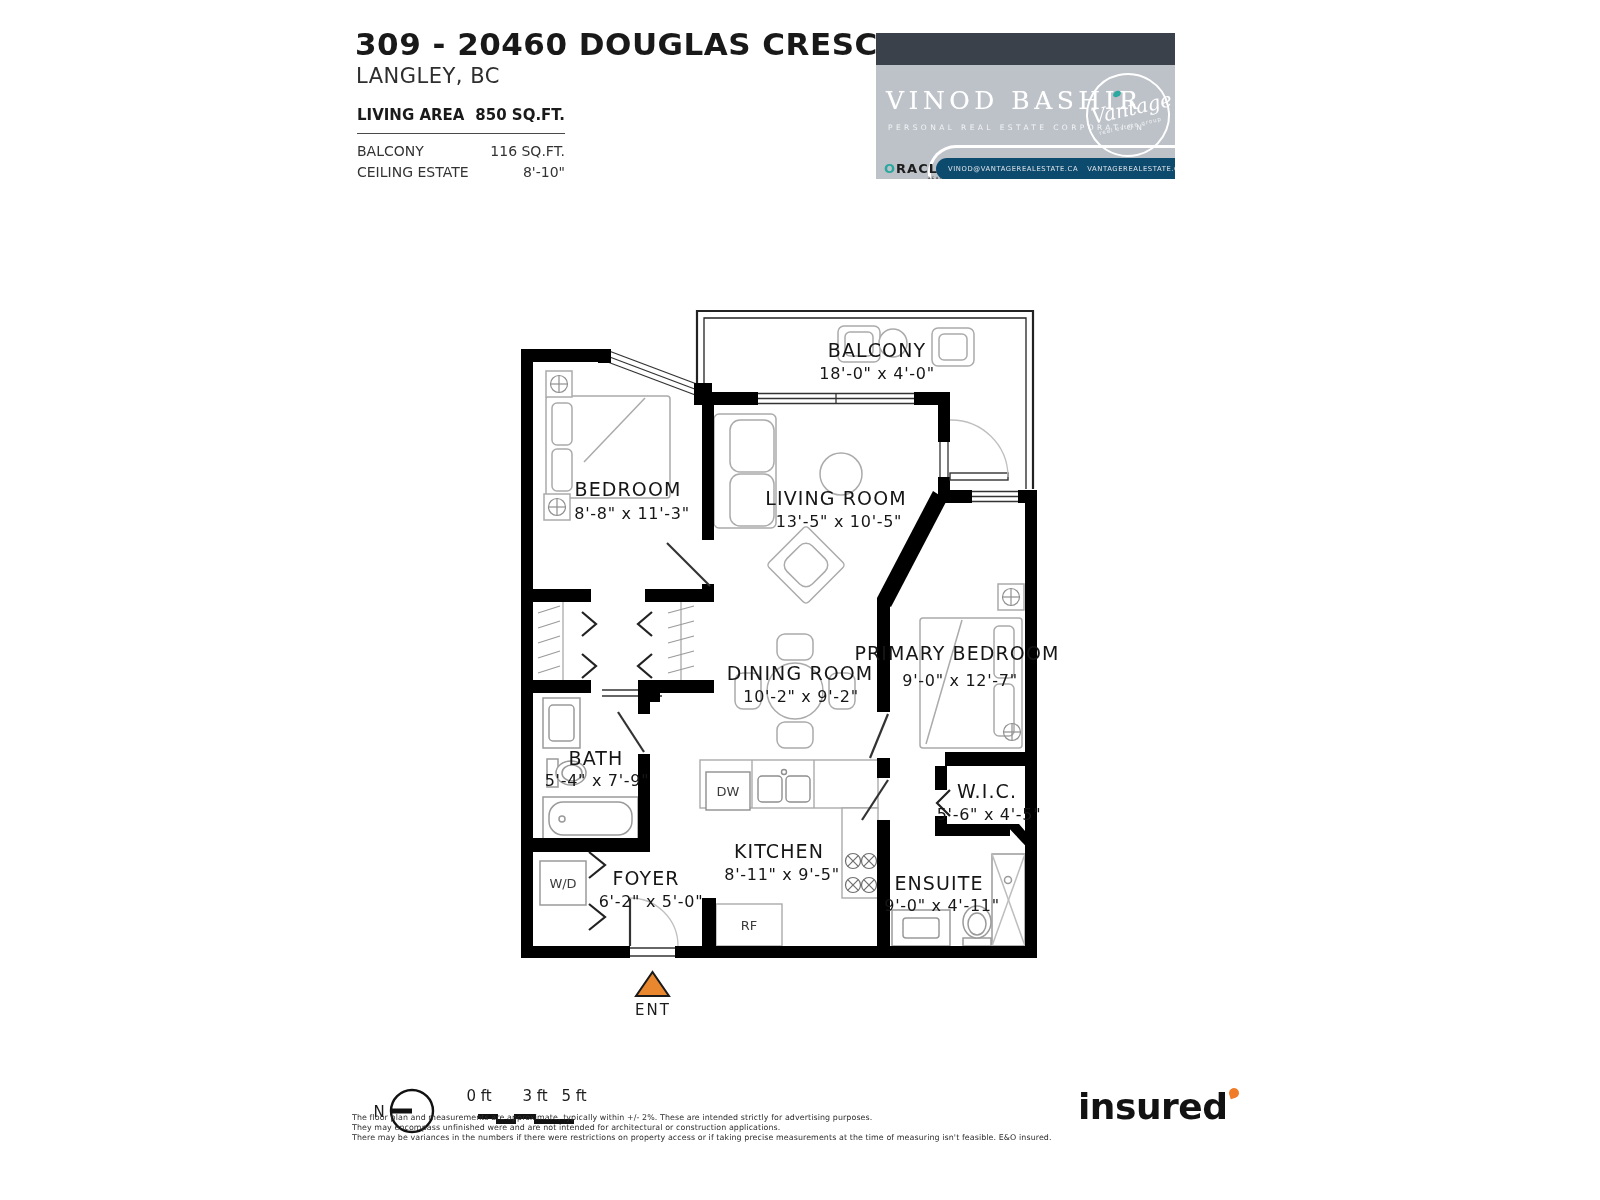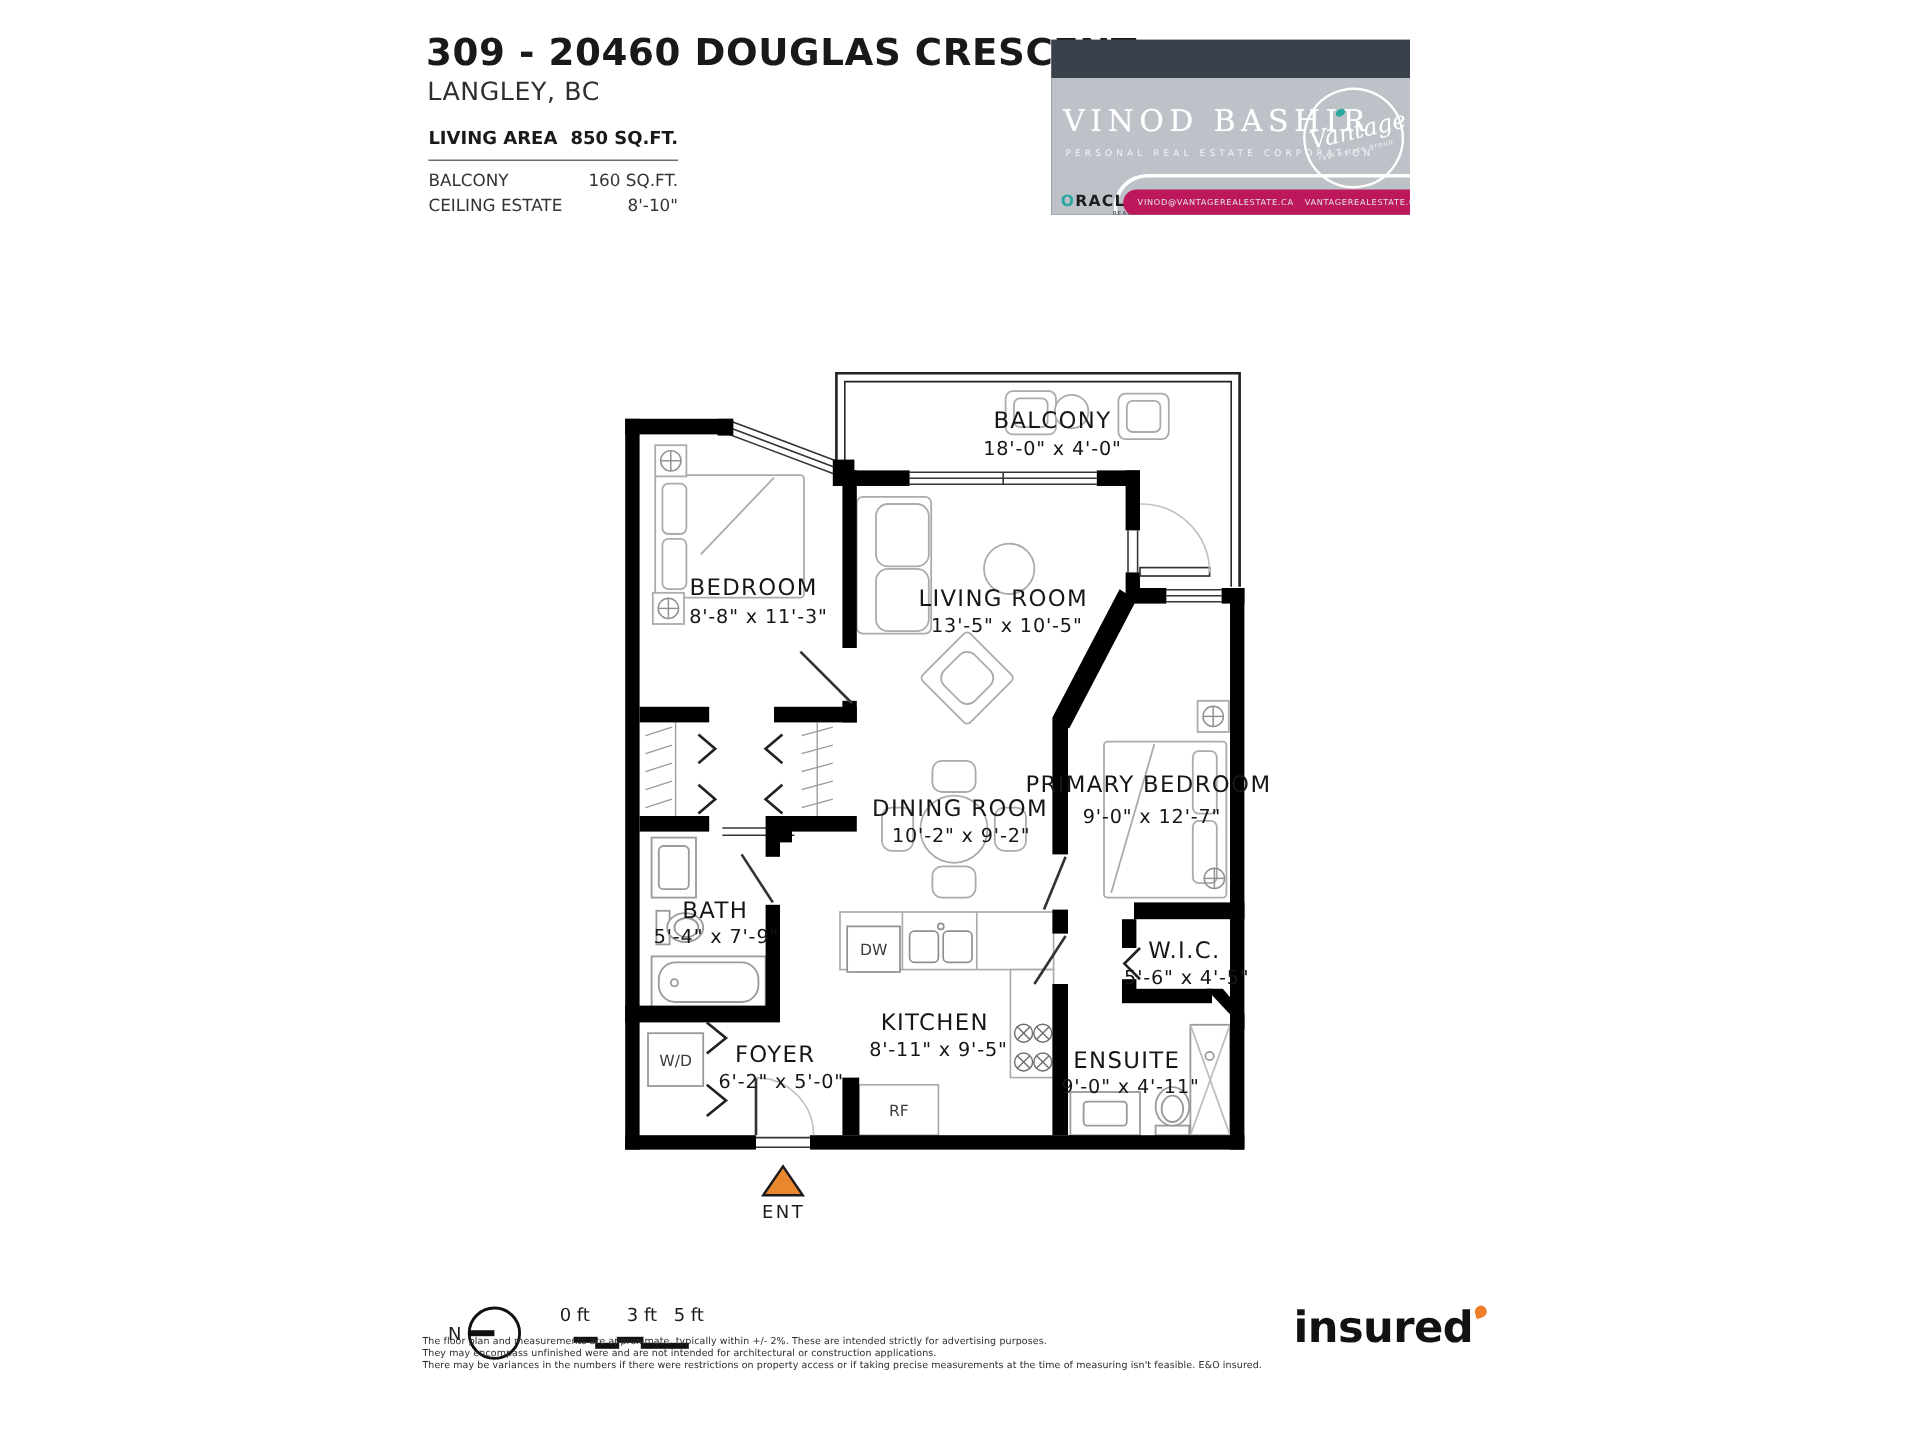--- a/index.html
+++ b/index.html
@@ -16,21 +16,21 @@
   .stats .row.sub{color:#333;margin-top:5px;}
 
   
   .banner{position:absolute;left:876px;top:33px;width:299px;height:146px;background:#3A414B;overflow:hidden;}
   .banner .panel{position:absolute;left:0;top:32px;width:299px;height:115px;background:#BDC2C9;}
   .banner .agent{position:absolute;left:10px;top:53px;font-family:"DejaVu Serif",serif;font-size:25px;
                  color:#fff;letter-spacing:4.5px;white-space:nowrap;text-shadow:0 0 1px rgba(255,255,255,.4);}
   .banner .agent-sub{position:absolute;left:12px;top:90px;font-size:7.5px;color:#f2f4f6;letter-spacing:3.4px;white-space:nowrap;}
   .banner .swoosh{position:absolute;left:52px;top:112px;width:250px;height:30px;border-top:3px solid #fff;
                   border-left:3px solid #fff;border-top-left-radius:28px;}
-  .banner .contact{position:absolute;left:60px;top:125px;right:0;height:22px;background:#be185d;
+  .banner .contact{position:absolute;left:60px;top:125px;right:0;height:22px;background:#0c4a6e;
                    border-radius:11px 0 0 11px;display:flex;align-items:center;gap:9px;padding-left:12px;}
   .banner .contact span{font-size:6.8px;color:#dfe3e8;letter-spacing:.6px;white-space:nowrap;}
   .banner .oracle{position:absolute;left:8px;top:128px;font-size:13px;font-weight:700;letter-spacing:1px;color:#1d1d1d;}
   .banner .oracle .o{color:#2BA89F;font-weight:800;}
   .banner .oracle .realty{position:absolute;right:-2px;bottom:-5px;font-size:4.5px;letter-spacing:1px;color:#333;font-weight:400;}
   .banner .vcircle{position:absolute;right:5px;top:40px;width:80px;height:80px;border:2.5px solid #fff;
                    border-radius:50%;transform:rotate(-13deg);}
   .banner .vscript{position:absolute;left:4px;top:22px;width:72px;text-align:center;font-family:"DejaVu Serif",serif;
                    font-style:italic;font-size:20px;color:#fff;}
   .banner .vsub{position:absolute;left:0;top:48px;width:80px;text-align:center;font-size:5.5px;color:#eef1f3;letter-spacing:1px;}
@@ -56,21 +56,21 @@
 
   <div class="title">309 - 20460 DOUGLAS CRESCENT</div>
   <div class="city">LANGLEY, BC</div>
   <div class="stats">
     <div class="row main">
       <span>LIVING AREA</span>
       <span>850 SQ.FT.</span>
     </div>
     <div class="row sub">
       <span>BALCONY</span>
-      <span>160 SQ.FT.</span>
+      <span>116 SQ.FT.</span>
     </div>
     <div class="row sub">
       <span>CEILING ESTATE</span>
       <span>8'-10"</span>
     </div>
   </div>
 
   <div class="banner">
     <div class="panel"></div>
     <div class="swoosh"></div>

